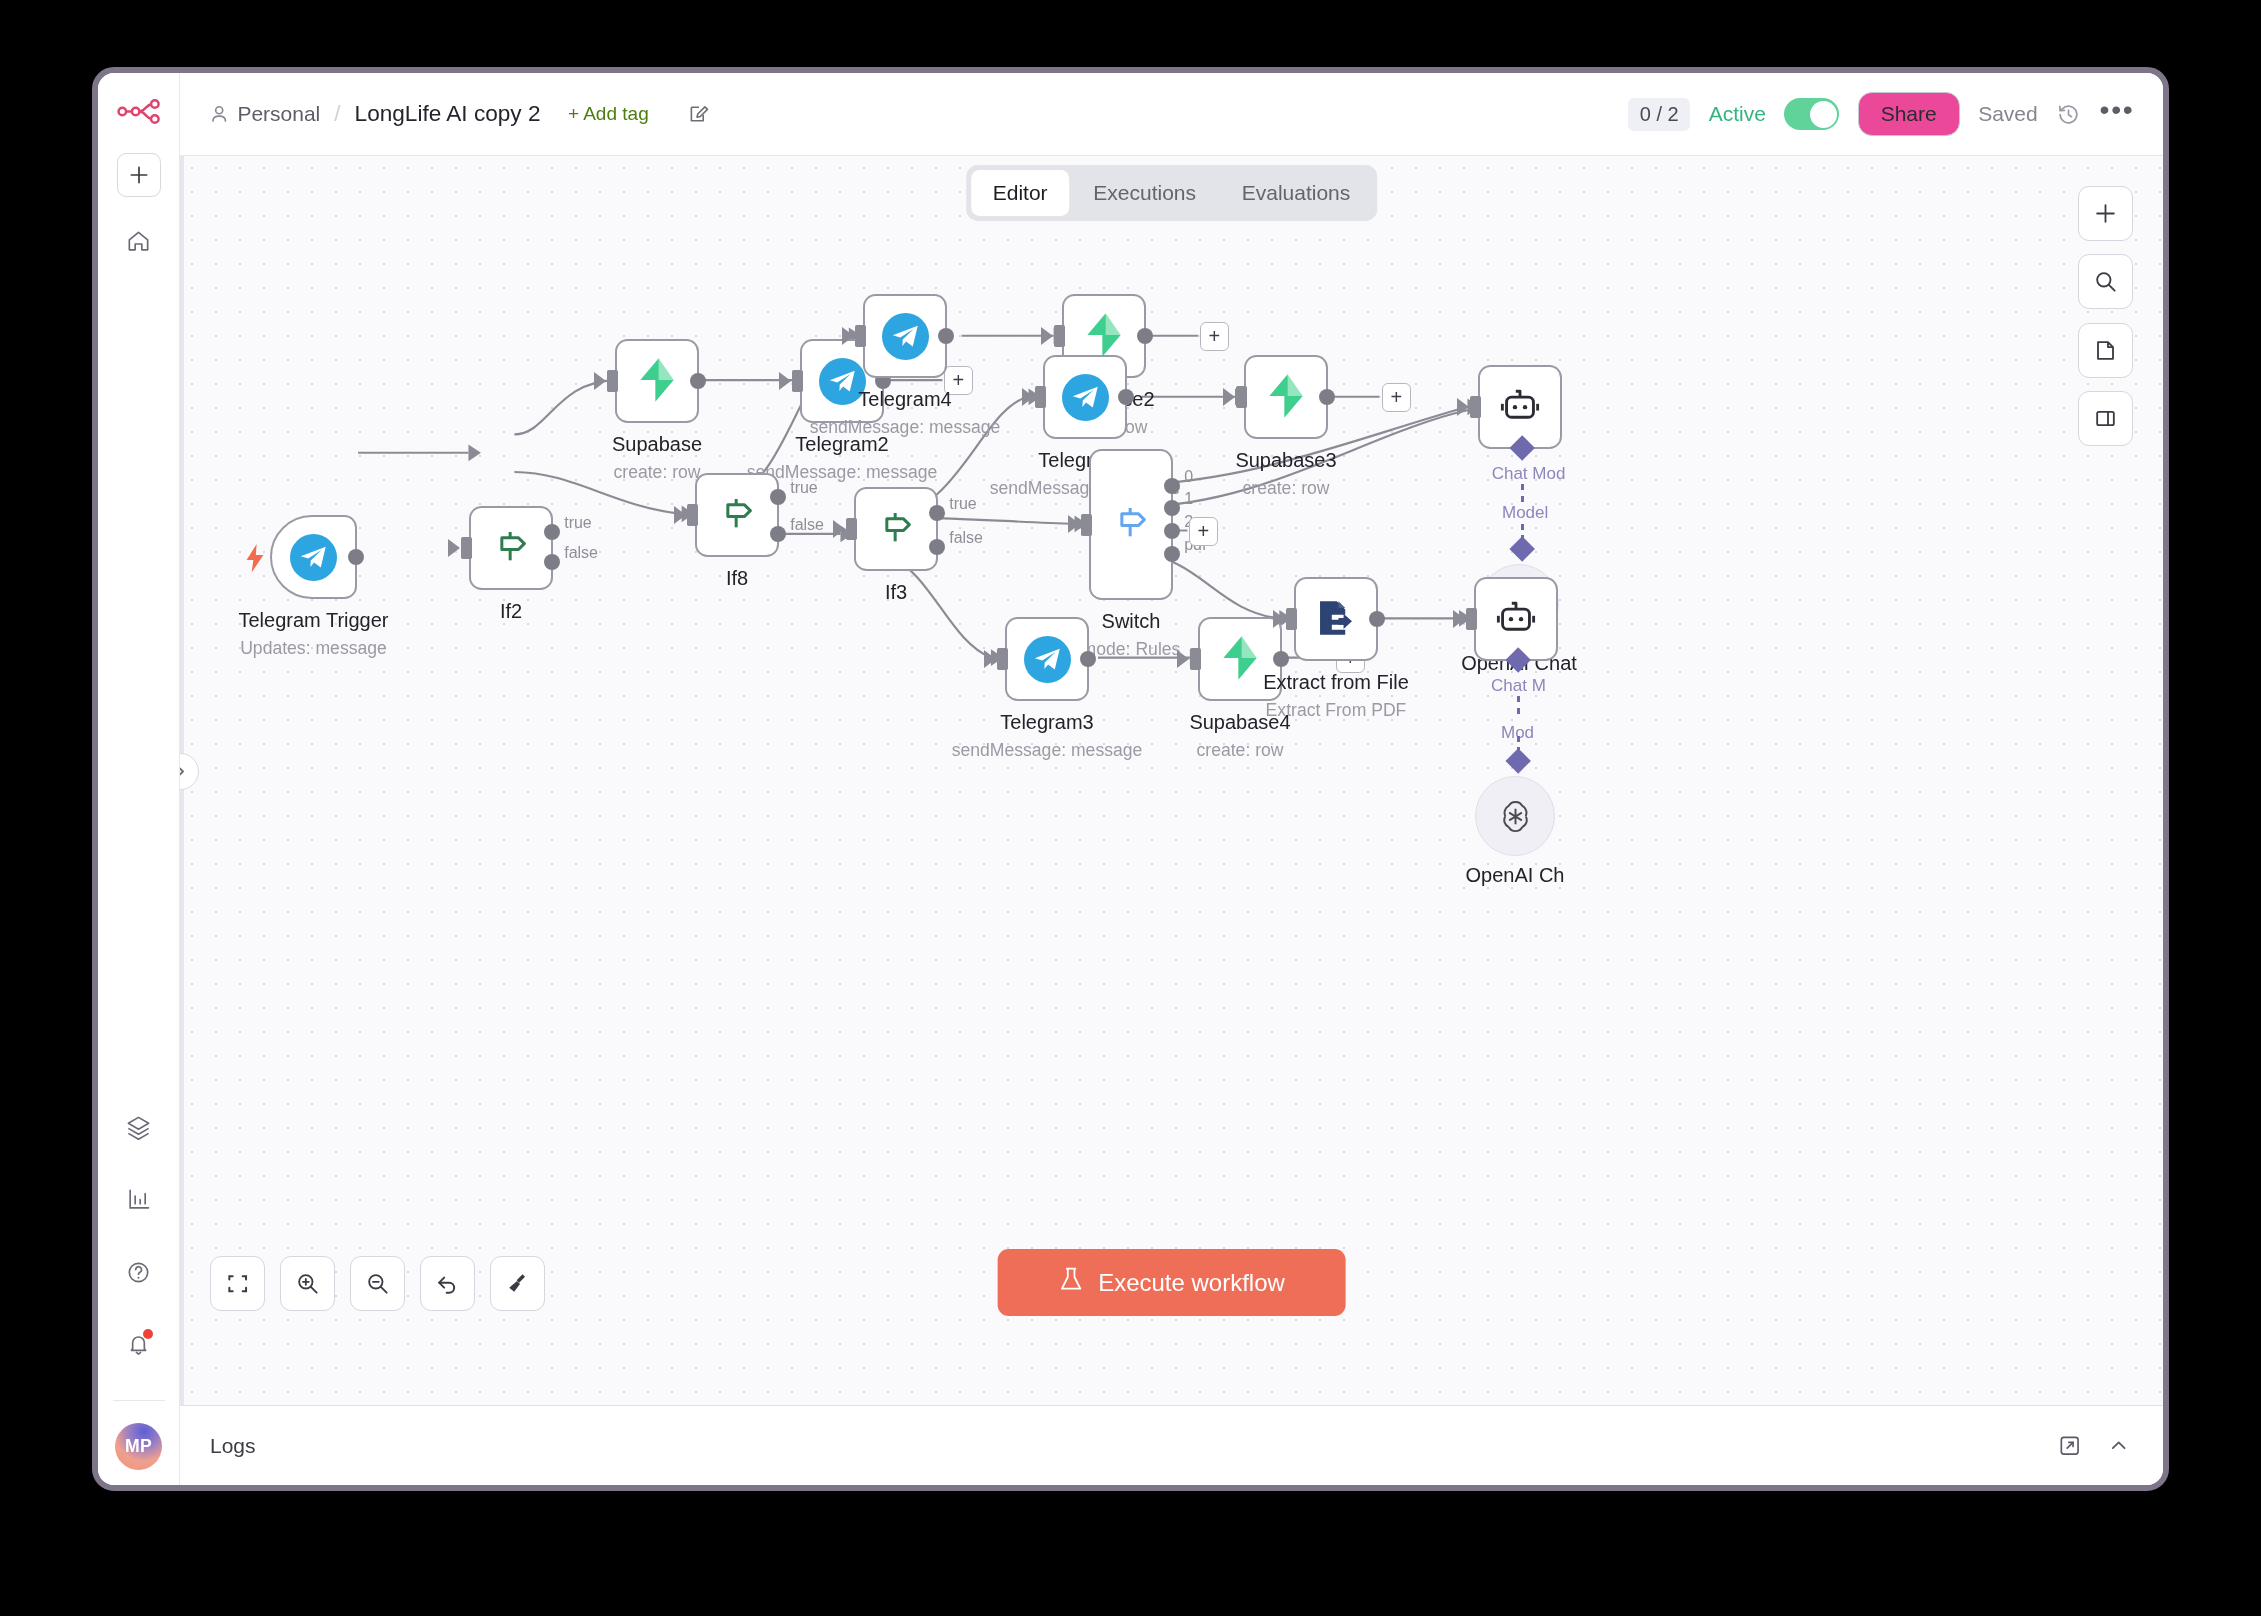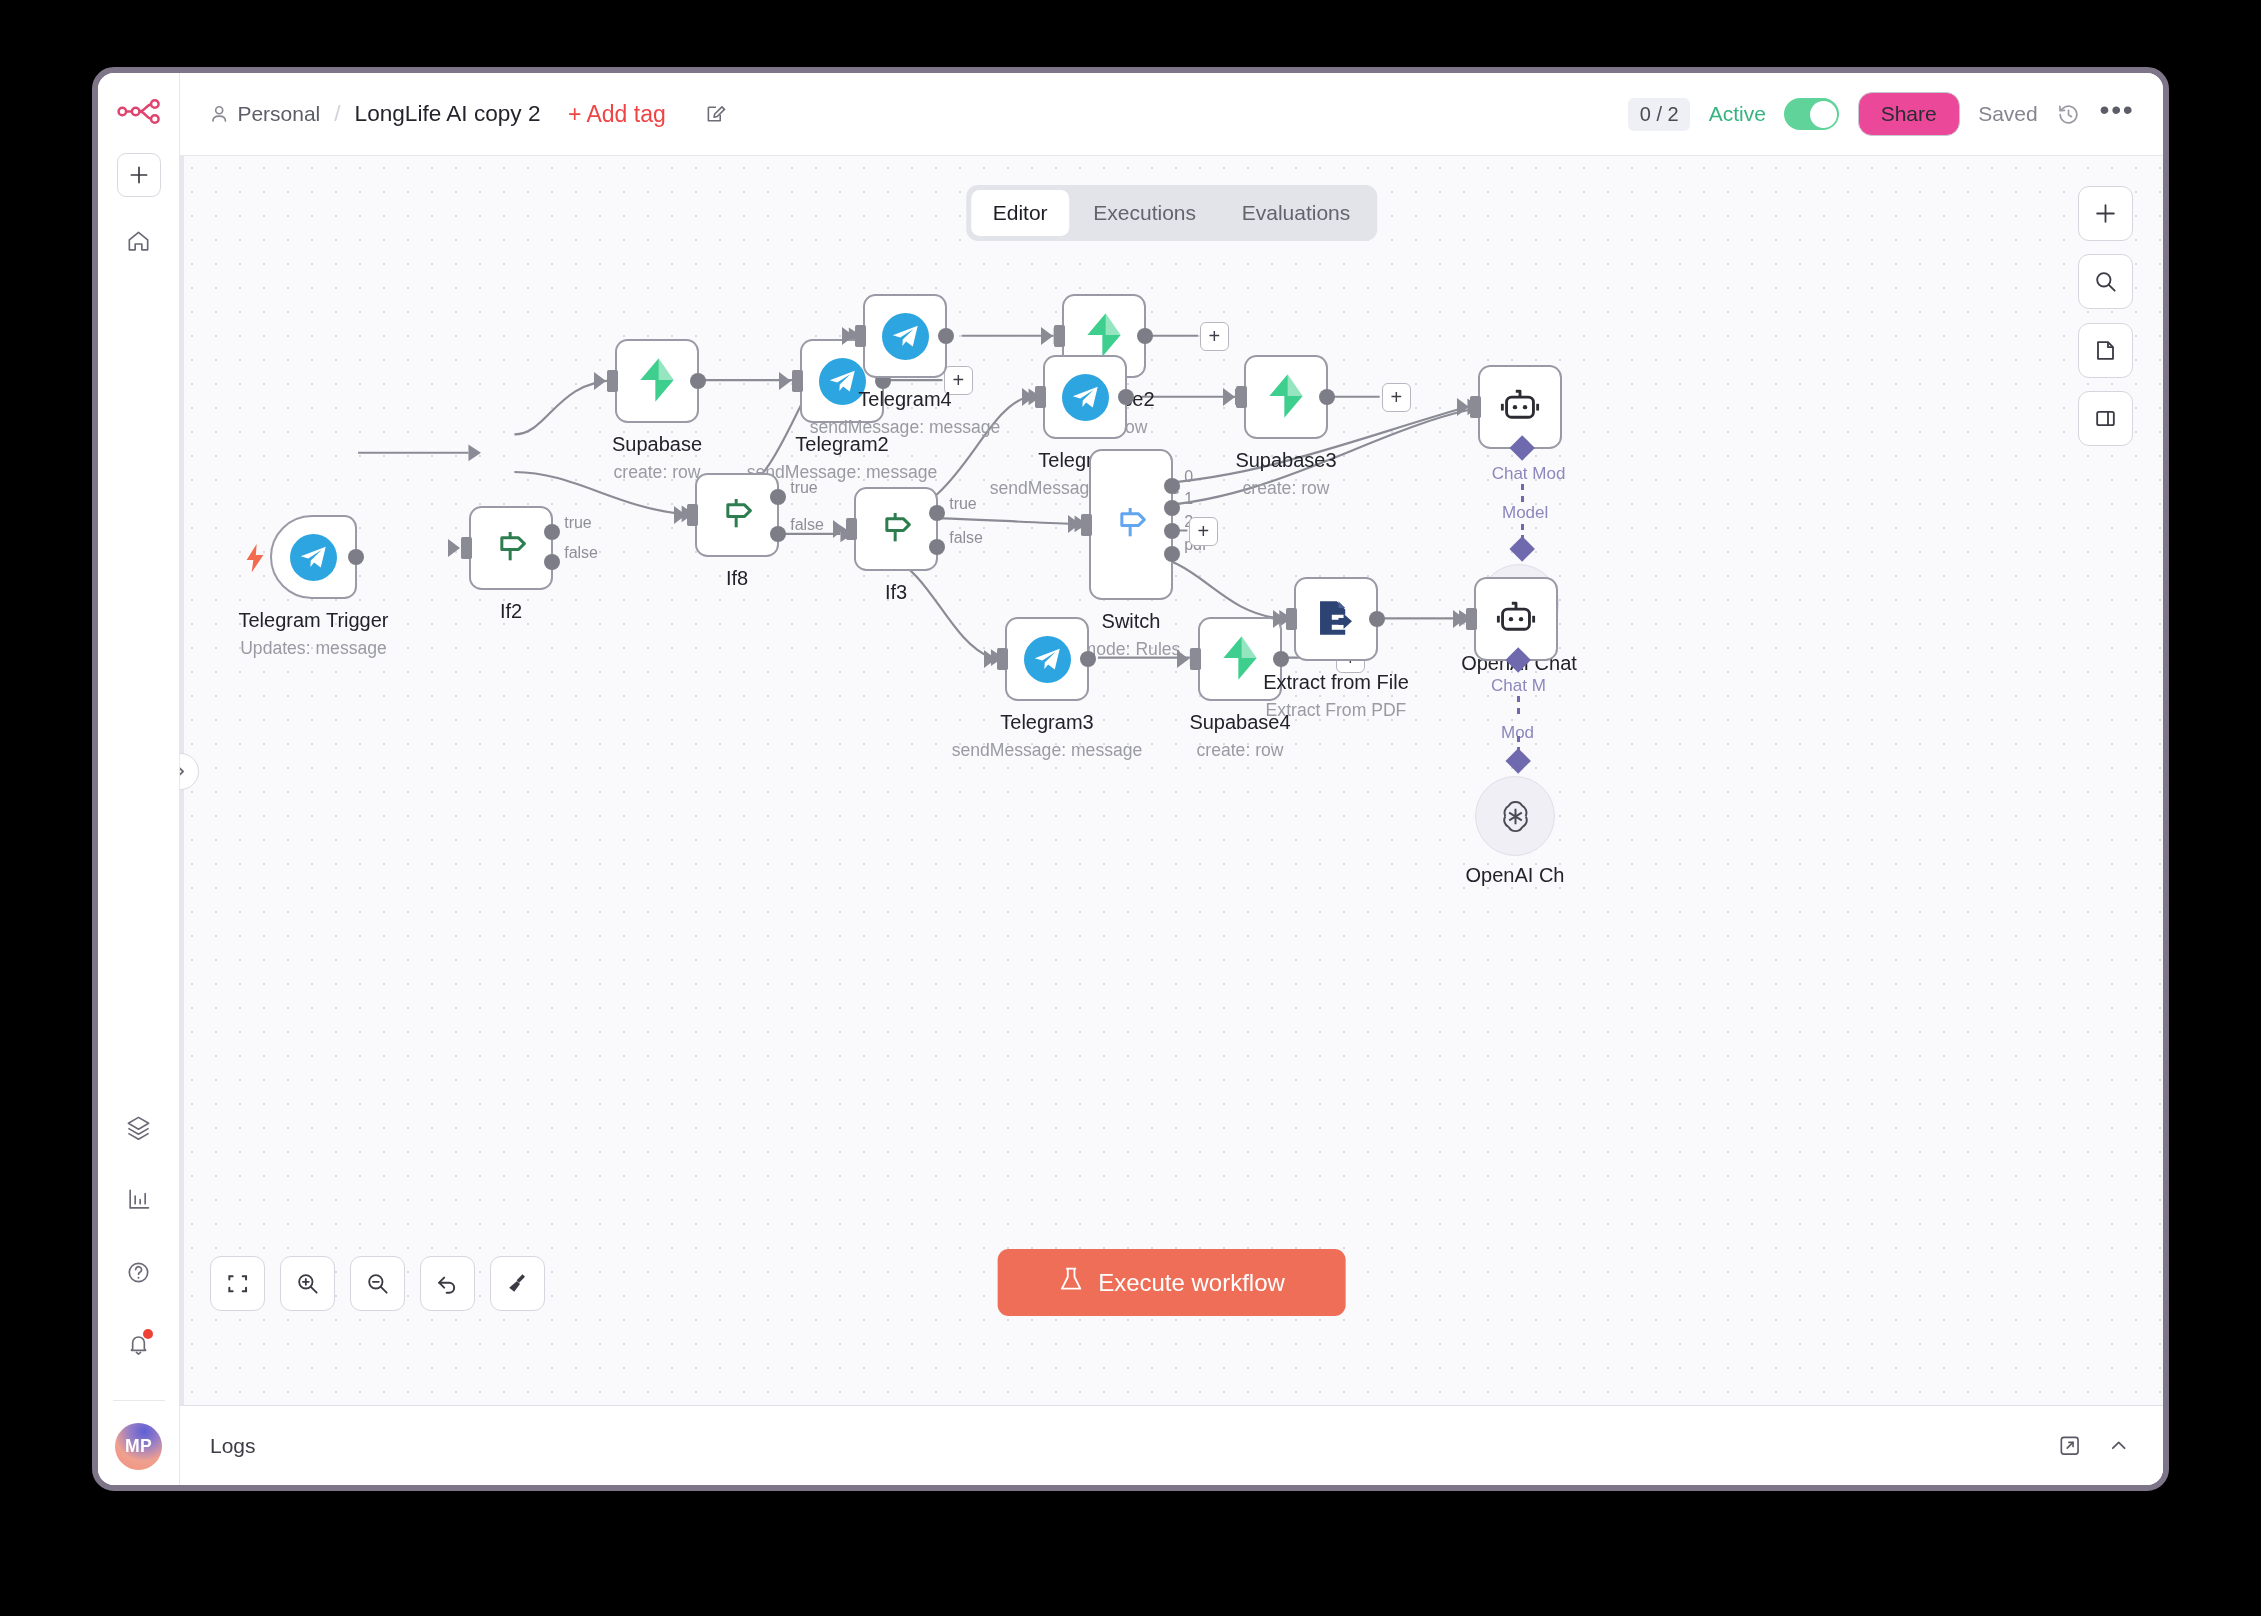--- a/index.html
+++ b/index.html
@@ -64,21 +64,21 @@
     height: 82px; flex: 0 0 82px;
     display: flex; align-items: center;
     padding: 0 28.5px 0 30px;
     background: #fff; position: relative; z-index: 5;
   }
   .crumb { display: flex; align-items: center; gap: 9px; }
   .crumb-person { color: #8a8a95; display:flex; align-items:center; }
   .crumb-owner { font-size: 21px; color: #5d5d68; }
   .crumb-sep { font-size: 22.6px; color: #d2d2da; margin: 0 5px; }
   .crumb-title { font-size: 22.6px; color: #24242c; font-weight: 400; }
-  .add-tag { font-size: 23px; color: #ef4444; margin-left: 18.4px; cursor: pointer; }
+  .add-tag { font-size: 19px; color: #4d7c0f; margin-left: 18.4px; cursor: pointer; }
   .edit-icon { margin-left: 30px; color: #6d6d78; display:flex; cursor:pointer; }
 
   .header-right { margin-left: auto; display: flex; align-items: center; gap: 18.4px; }
   .count-badge {
     background: #eef0f5; color: #4a4a55; font-size: 20px;
     padding: 5px 11.7px; border-radius: 5.9px;
   }
   .active-label { font-size: 21px; color: #36b37e; }
   .toggle {
     width: 55px; height: 32px; border-radius: 16px; background: #5fd39a;
@@ -91,21 +91,21 @@
     font-family: "Liberation Sans", sans-serif;
   }
   .saved-label { font-size: 21px; color: #85858f; }
   .hdr-icon { color: #9a9aa4; display:flex; cursor: pointer; }
   .dots { font-size: 28.5px; color: #5d5d68; letter-spacing: 1.7px; cursor:pointer; line-height: .6; padding-bottom: 8.4px;}
 
   
   .tabs {
     position: absolute; top: 92px; left: 50%; transform: translateX(-50%);
     background: #e2e4ea; border-radius: 11.7px; padding: 5px;
-    display: flex; gap: 1.7px; z-index: 12; margin-top: 20px;
+    display: flex; gap: 1.7px; z-index: 12;
   }
   .tab {
     font-size: 21px; color: #64646f; padding: 11px 22px; border-radius: 8.4px;
     cursor: pointer; white-space: nowrap;
   }
   .tab.active { background: #fff; color: #1d1d24; }
 
   
   .canvas {
     position: relative; flex: 1 1 auto; min-height: 0;

